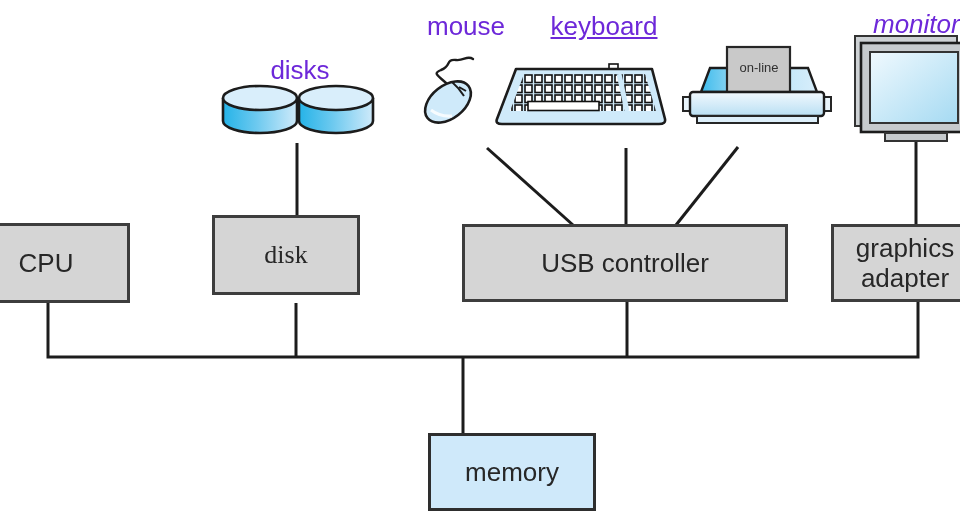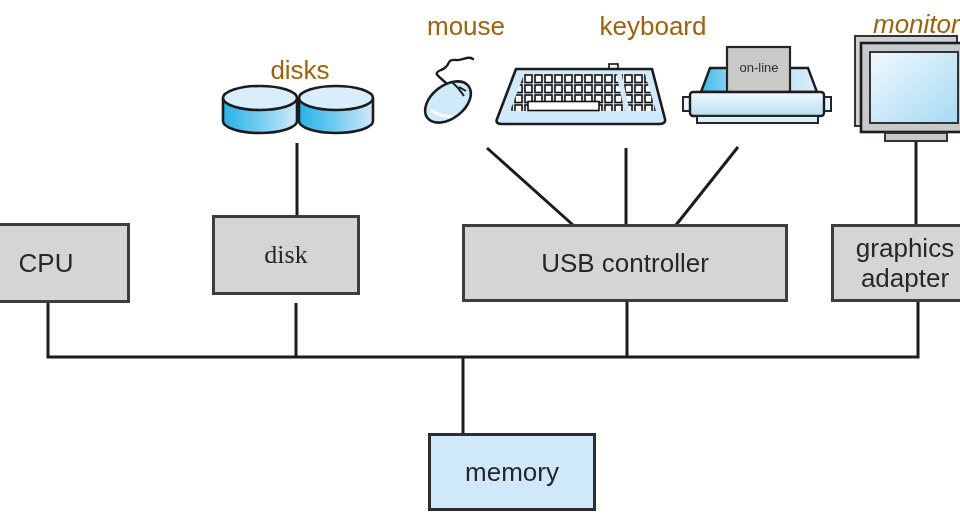--- a/index.html
+++ b/index.html
@@ -27,21 +27,21 @@
     color: #272727;
   }
   .box.memory {
     background: #cfe9fa;
     border-color: #2e2e2e;
   }
   .dev-label {
     position: absolute;
     font-size: 26px;
     white-space: nowrap;
-    color: #a16207;
+    color: #6d28d9;
   }
   .centered { transform: translateX(-50%); }
   .online-label {
     position: absolute;
     left: 727px; top: 60px; width: 64px;
     text-align: center;
     font-size: 13px;
     color: #303030;
   }
 </style>
@@ -147,17 +147,17 @@
       <div>adapter</div>
     </div>
   </div>
 
   <div class="box memory" style="left:380px; top:433px; width:168px; height:78px;margin-left:48px;">
     <span>memory</span>
   </div>
 
   <div class="dev-label centered" style="left:300px; top:55px;">disks</div>
   <div class="dev-label centered" style="left:466px; top:11px;">mouse</div>
-  <div class="dev-label centered" style="left:653px; top:11px;">keyboard</div>
+  <div class="dev-label centered" style="left:604px; top:11px;text-decoration:underline;">keyboard</div>
   <div class="dev-label" style="left:873px; top:9px;font-style:italic;">monitor</div>
   <div class="online-label">on-line</div>
 
 </div>
 
 </body></html>

